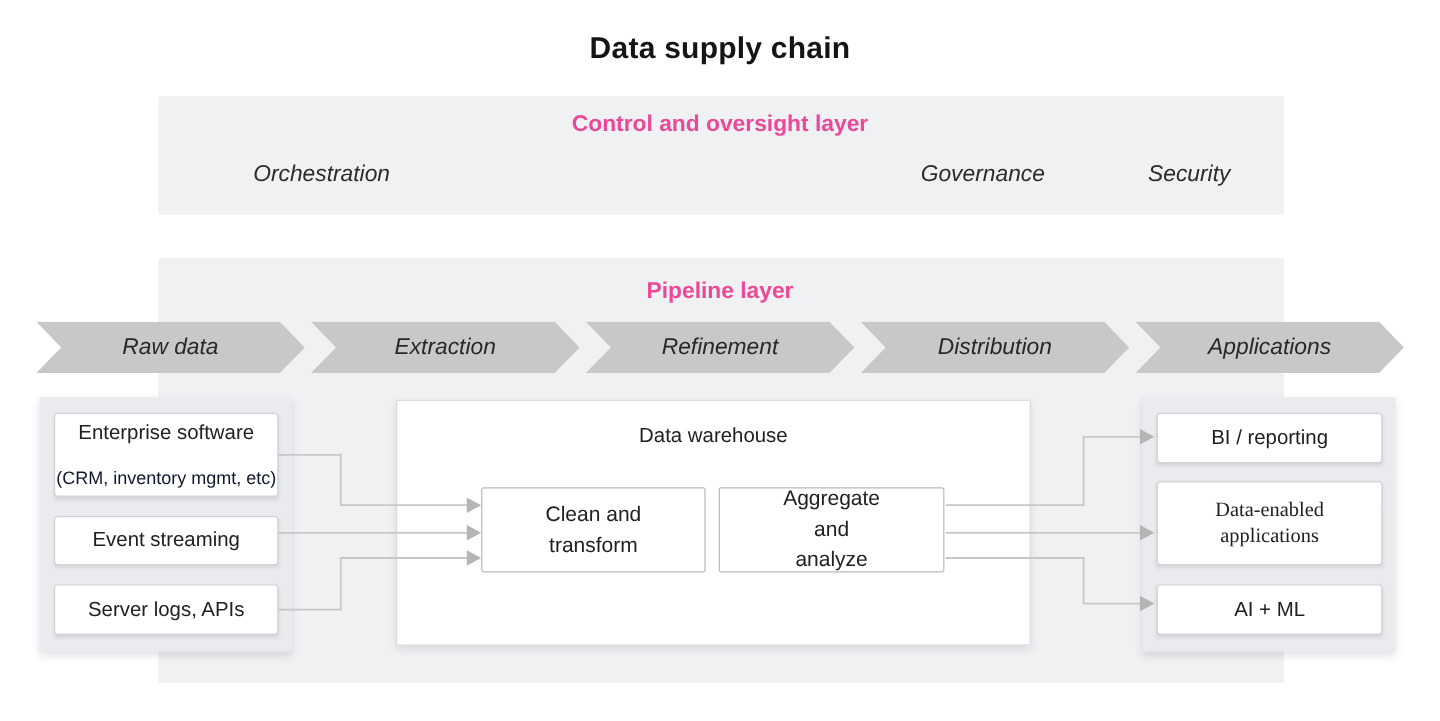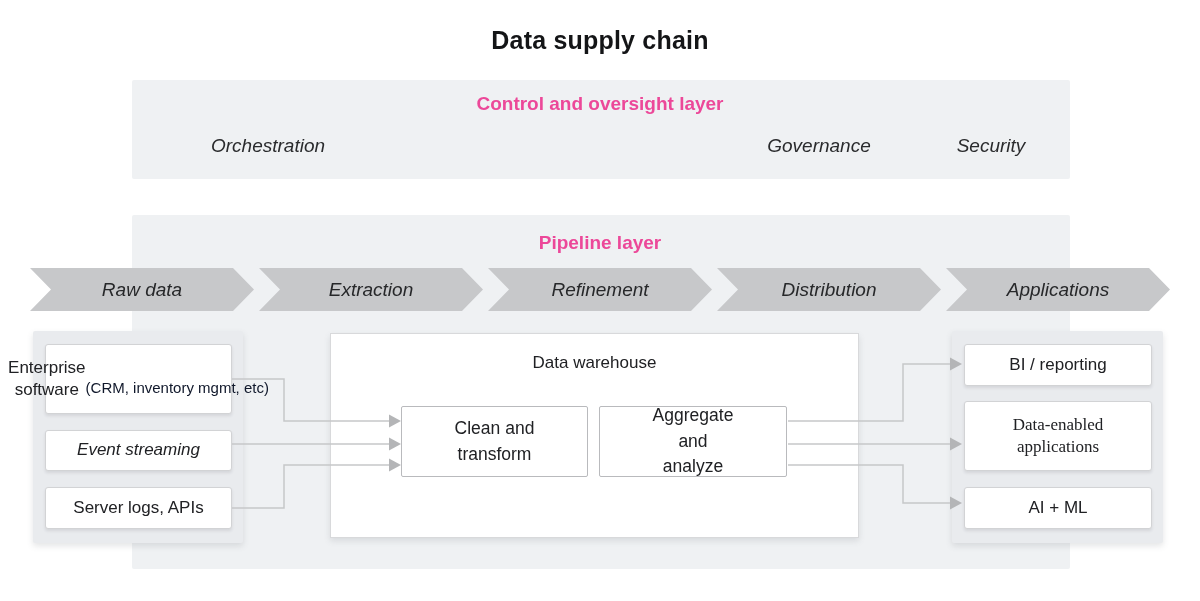--- a/index.html
+++ b/index.html
@@ -73,20 +73,21 @@
     border-radius: 2px;
     box-shadow: 0 3px 6px rgba(90,95,100,.16);
   }
   .white-box {
     position: absolute;
     background: #ffffff;
     border: 1px solid #d2d3d5;
     border-radius: 3px;
     box-shadow: 0 2px 3px rgba(90,95,100,.14);
     display: flex;
+    flex-direction: column;
     align-items: center;
     justify-content: center;
     text-align: center;
     font-size: 17px;
     color: #202124;
     line-height: 1.3;
   }
   .warehouse {
     position: absolute;
     left: 330px; top: 333px;
@@ -148,21 +149,21 @@
   <div class="chevron" style="left: 259px;">Extraction</div>
   <div class="chevron" style="left: 488px;">Refinement</div>
   <div class="chevron" style="left: 717px;">Distribution</div>
   <div class="chevron" style="left: 946px;">Applications</div>
 
   <div class="side-container" style="left: 33px; width: 210px;"></div>
   <div class="white-box" style="left: 45px; top: 344px; width: 187px; height: 70px;">
     <div>Enterprise software</div>
     <div class="sub-label">(CRM, inventory mgmt, etc)</div>
   </div>
-  <div class="white-box" style="left: 45px; top: 430px; width: 187px; height: 41px; font-style: italic;">
+  <div class="white-box" style="left: 45px; top: 430px; width: 187px; height: 41px;">
     <div>Event streaming</div>
   </div>
   <div class="white-box" style="left: 45px; top: 487px; width: 187px; height: 42px;">
     <div>Server logs, APIs</div>
   </div>
 
   <div class="warehouse">
     <div class="warehouse-title">Data warehouse</div>
   </div>
   <div class="step-box" style="left: 401px; top: 406px; width: 187px; height: 71px;">

